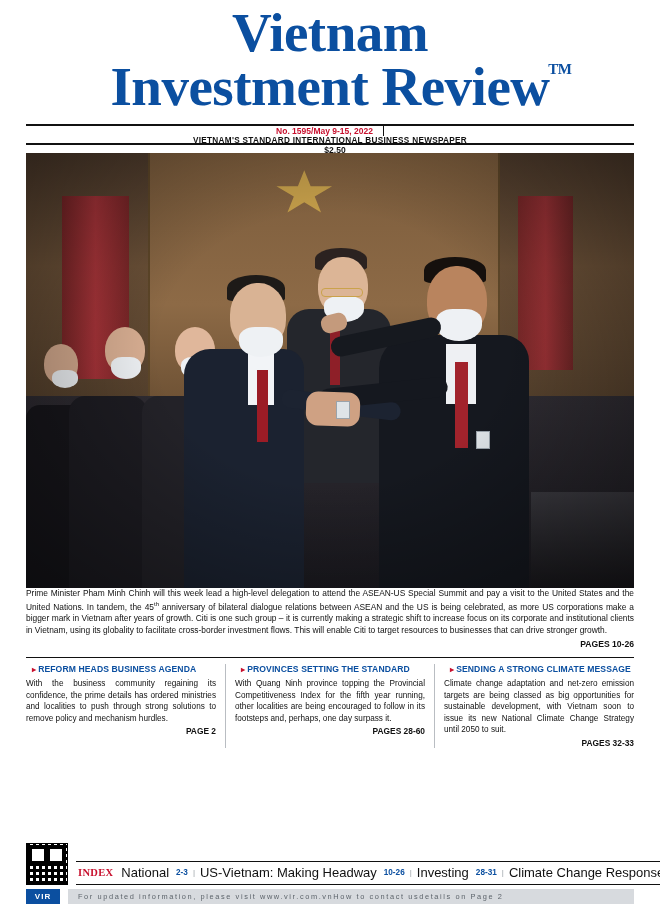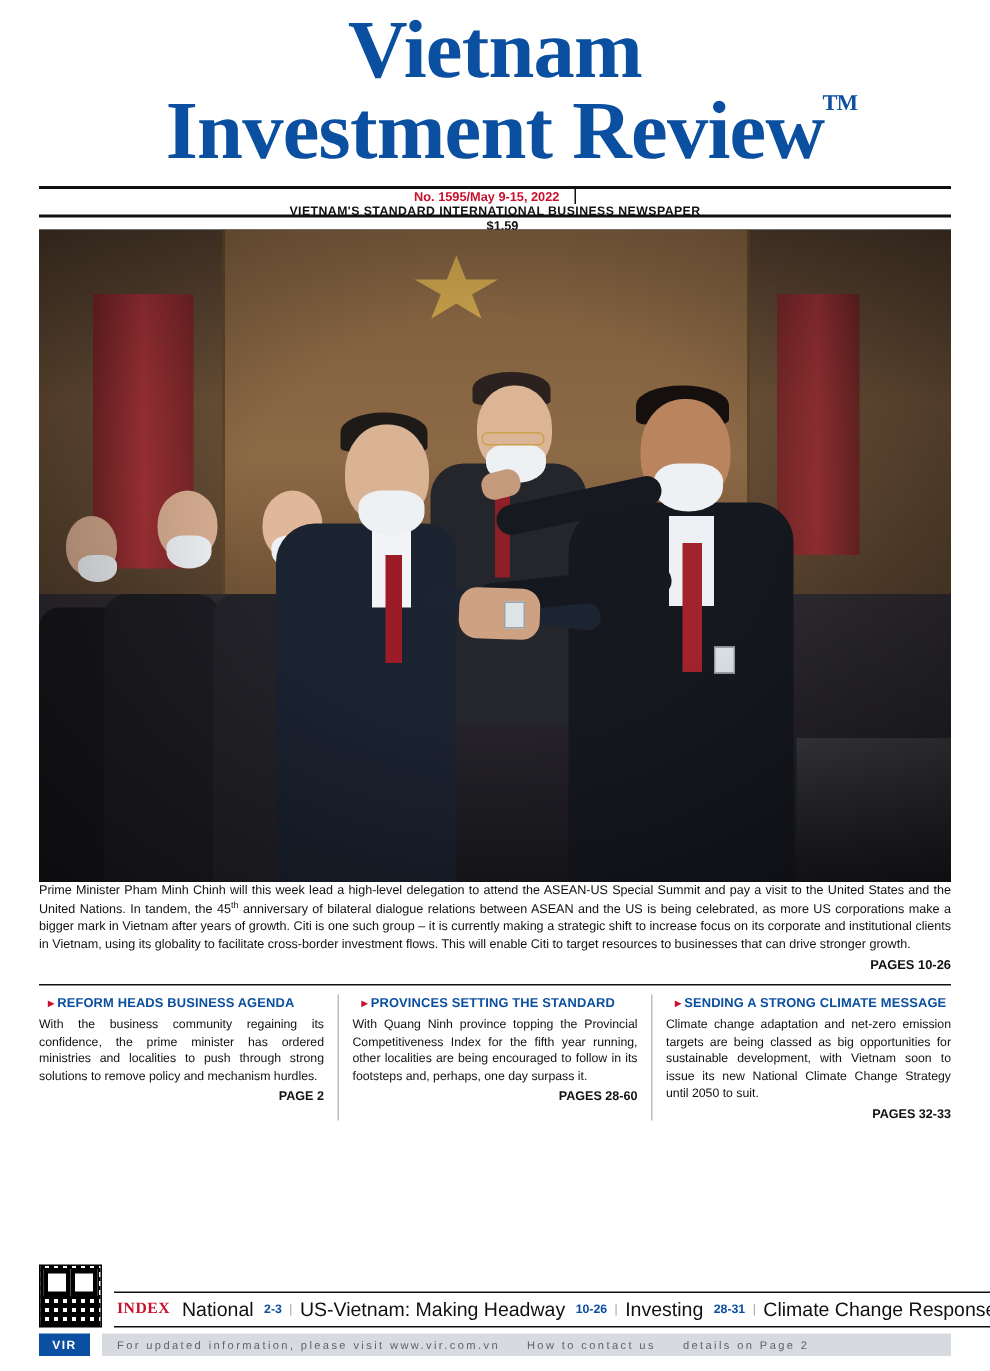--- a/index.html
+++ b/index.html
@@ -334,21 +334,20 @@
     display: flex; align-items: center; justify-content: center;
     letter-spacing: 1px;
     flex: 0 0 auto;
   }
   .strip-bar {
     flex: 1;
     height: 15px;
     background: #d7dade;
     display: flex;
     align-items: center;
-    gap: 18px;
     padding: 0 10px;
     font-size: 7.4px;
     color: #5d646b;
     letter-spacing: 1.6px;
   }
 </style>
 </head>
 <body>
 
 <div class="page">
@@ -358,21 +357,21 @@
     <div class="masthead-line2">
       <span>Investment Review</span>
       <span class="tm">TM</span>
     </div>
   </div>
 
   <div class="rule-top"></div>
   <div class="inforow">
     <div class="issue">No. 1595/May 9-15, 2022</div>
     <div class="tagline">VIETNAM'S STANDARD INTERNATIONAL BUSINESS NEWSPAPER</div>
-    <div class="price">$1.59</div>
+    <div class="price">$2.50</div>
   </div>
 
   <div class="hero">
     <div class="wall"></div>
     <div class="wall-panel"></div>
     <div class="emblem"></div>
     <div class="drape-left"></div>
     <div class="drape-right"></div>
     <div class="floor"></div>
 
@@ -428,21 +427,21 @@
     <span class="ref">PAGES 10-26</span>
   </div>
 
   <div class="rule-mid"></div>
 
   <div class="cols">
     <div class="col">
       <h3>
         <span class="tri">▸</span><span>REFORM HEADS BUSINESS AGENDA</span>
       </h3>
-      <p>With the business community regaining its confidence, the prime minister has ordered ministries and localities to push through strong solutions to remove policy and mechanism hurdles.</p>
+      <p>With the business community regaining its confidence, the prime details has ordered ministries and localities to push through strong solutions to remove policy and mechanism hurdles.</p>
       <span class="pageref">PAGE 2</span>
     </div>
     <div class="col">
       <h3>
         <span class="tri">▸</span><span>PROVINCES SETTING THE STANDARD</span>
       </h3>
       <p>With Quang Ninh province topping the Provincial Competitiveness Index for the fifth year running, other localities are being encouraged to follow in its footsteps and, perhaps, one day surpass it.</p>
       <span class="pageref">PAGES 28-60</span>
     </div>
     <div class="col">

